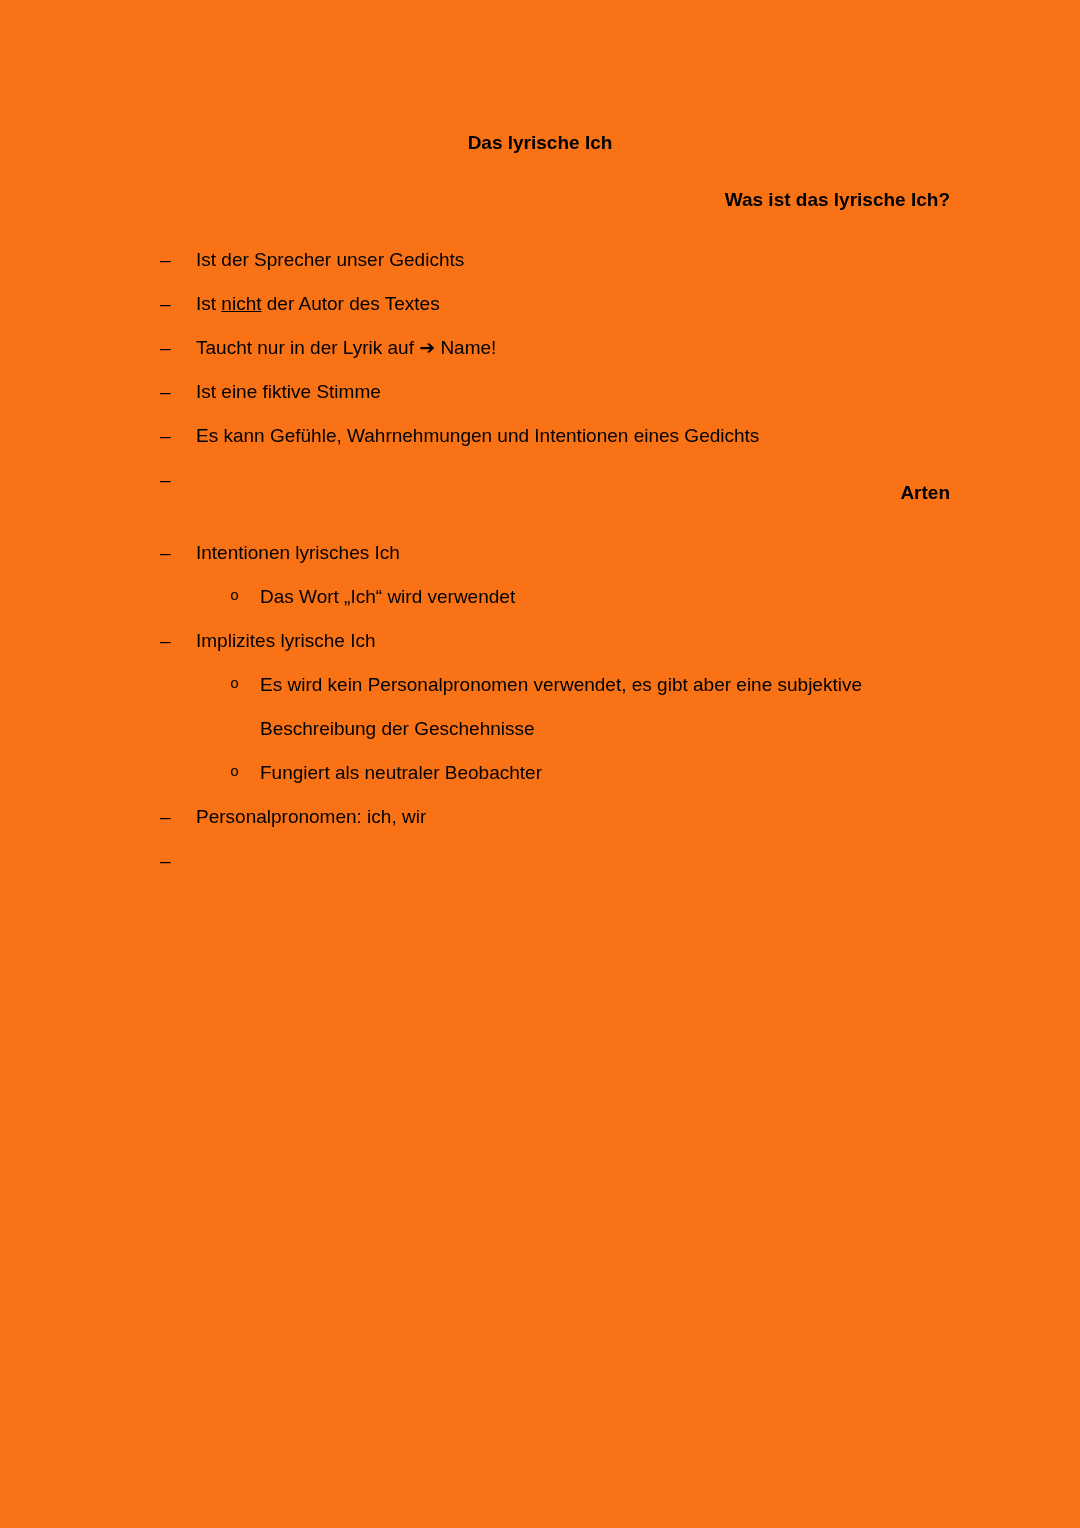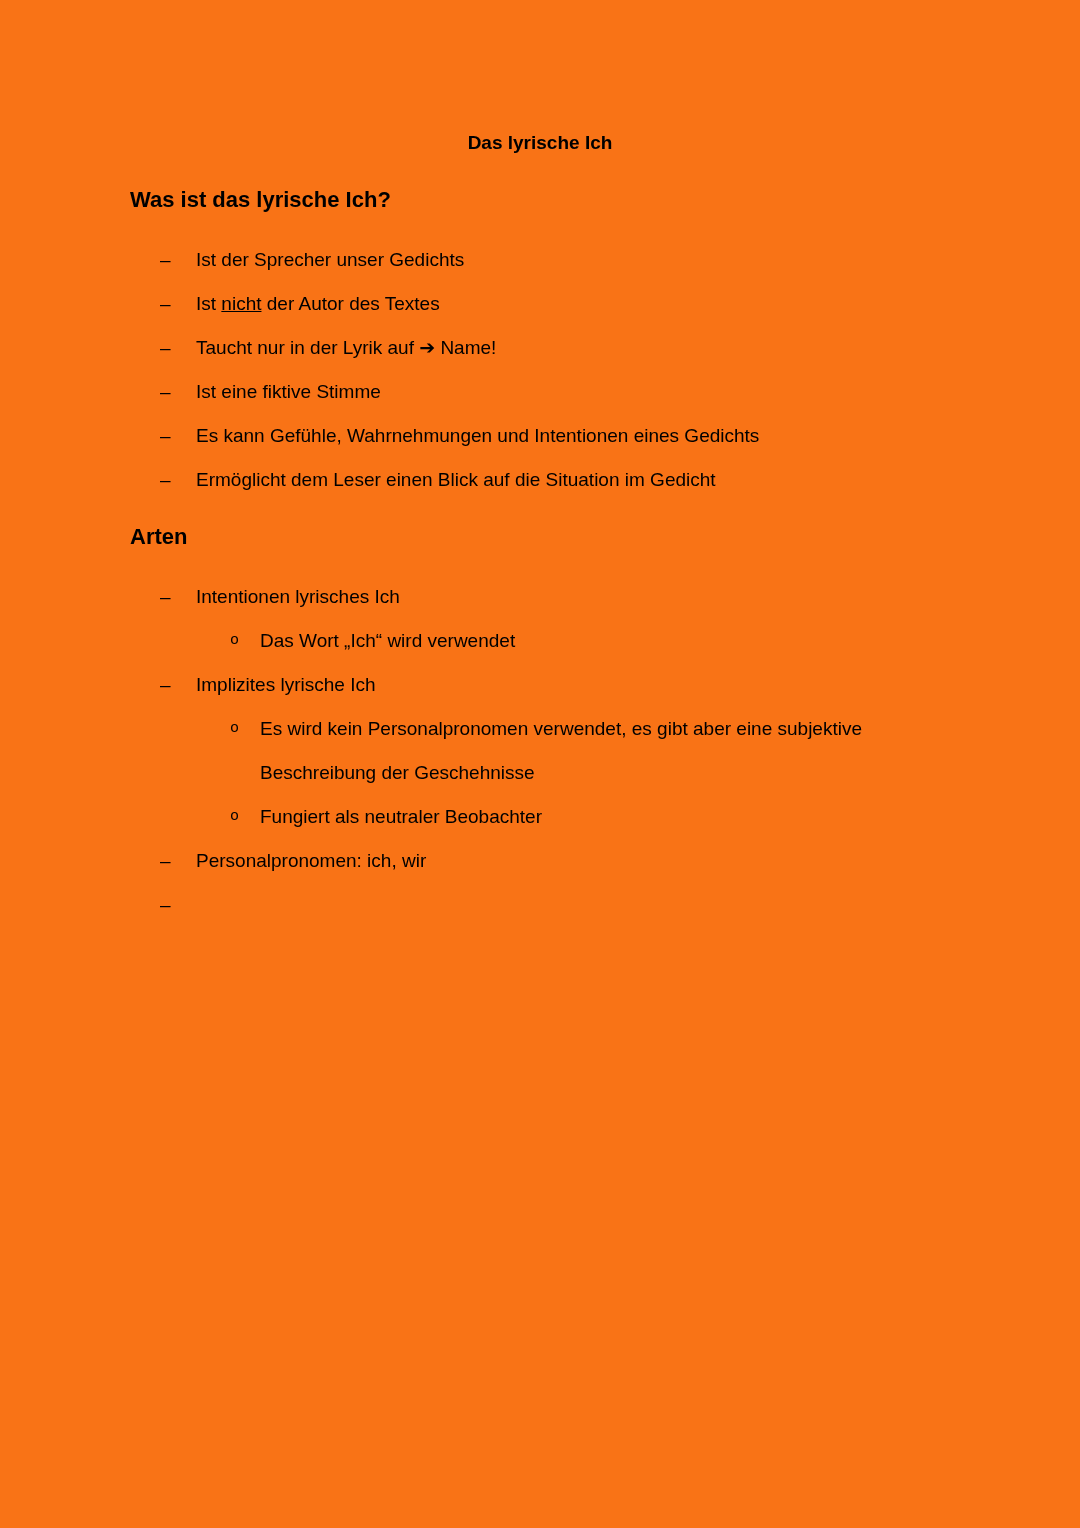--- a/index.html
+++ b/index.html
@@ -25,22 +25,23 @@
   .doc-title {
     text-align: center;
     font-weight: 700;
     margin: 0;
     font-size: 19px;
     line-height: 44px;
   }
   .section-heading {
     font-weight: 700;
     margin: 13px 0 16px 0;
-    font-size: 22px;
+    font-size: 19px;
     line-height: 44px;
+    text-align: right;
   }
   ul.doc-list {
     list-style: none;
     margin: 0;
     padding: 0;
   }
   li.item {
     position: relative;
     padding-left: 66px;
     margin: 0;
@@ -94,21 +95,20 @@
     <li class="item">
       <span class="marker">–</span>
       <span>Ist eine fiktive Stimme</span>
     </li>
     <li class="item">
       <span class="marker">–</span>
       <span class="wrap-line">Es kann Gefühle, Wahrnehmungen und Intentionen eines Gedichts</span>
     </li>
     <li class="item">
       <span class="marker">–</span>
-      <span>Ermöglicht dem Leser einen Blick auf die Situation im Gedicht</span>
     </li>
   </ul>
 
   <h2 class="section-heading">Arten</h2>
   <ul class="doc-list">
     <li class="item">
       <span class="marker">–</span>
       <span>Intentionen lyrisches Ich</span>
     </li>
     <li class="item sub">

